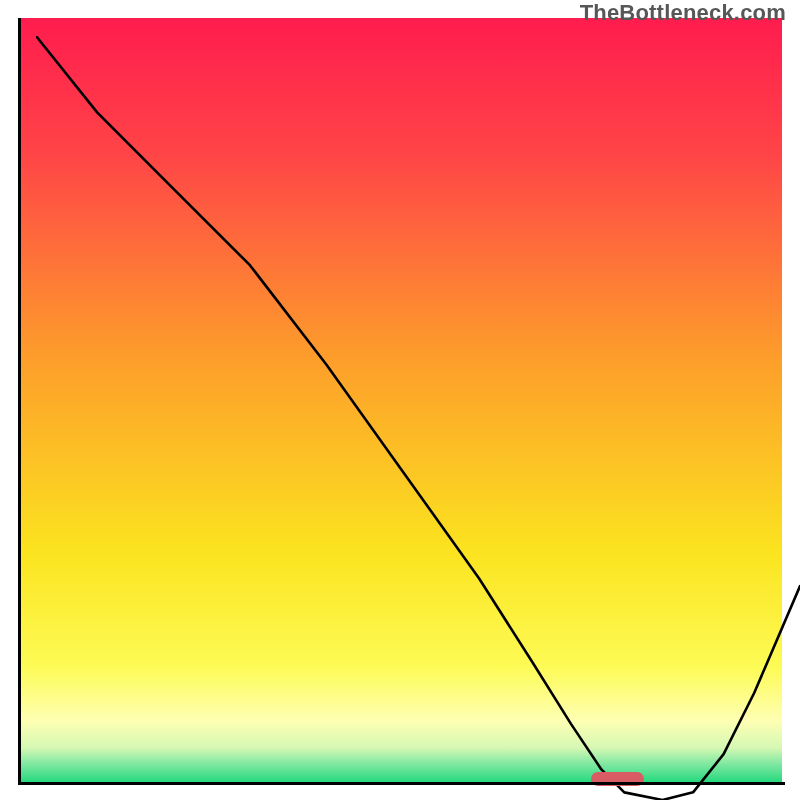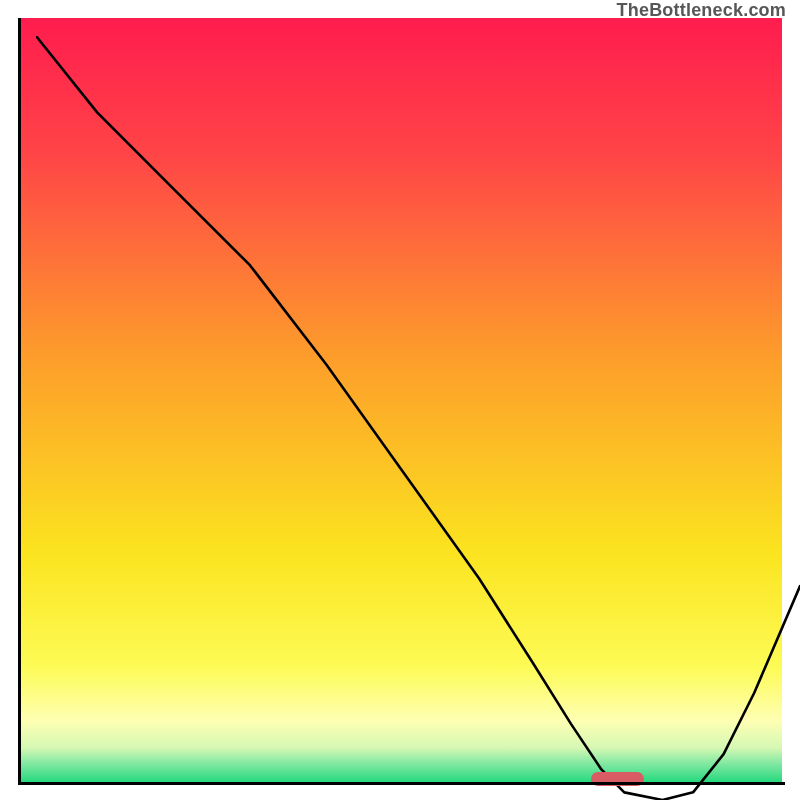--- a/index.html
+++ b/index.html
@@ -44,21 +44,21 @@
     left: 18px;
     top: 782px;
     width: 767px;
     height: 3px;
   }
   .watermark {
     position: absolute;
     top: 0px;
     right: 14px;
     font-family: Arial, Helvetica, sans-serif;
-    font-size: 18px;
+    font-size: 22px;
     font-weight: bold;
     color: #575757;
     letter-spacing: 0.2px;
   }
   .curve-svg {
     position: absolute;
     left: 18px;
     top: 18px;
     width: 764px;
     height: 764px;

